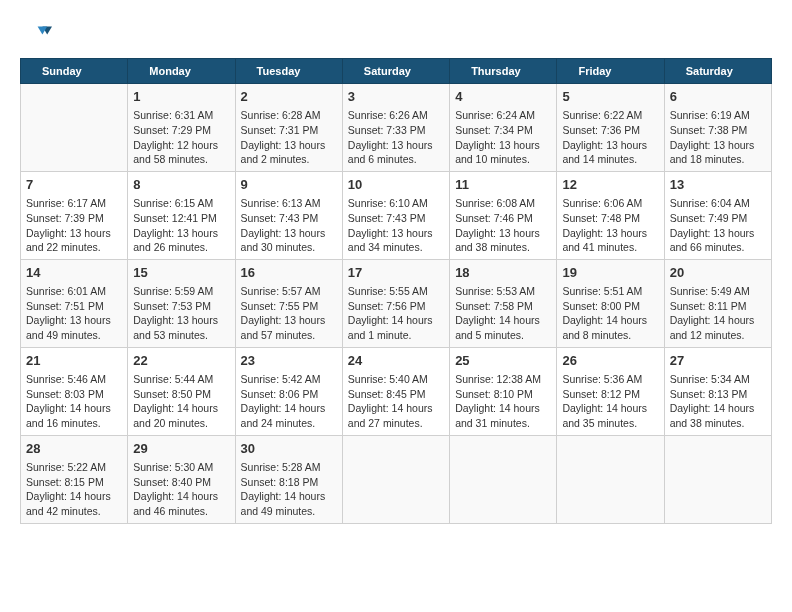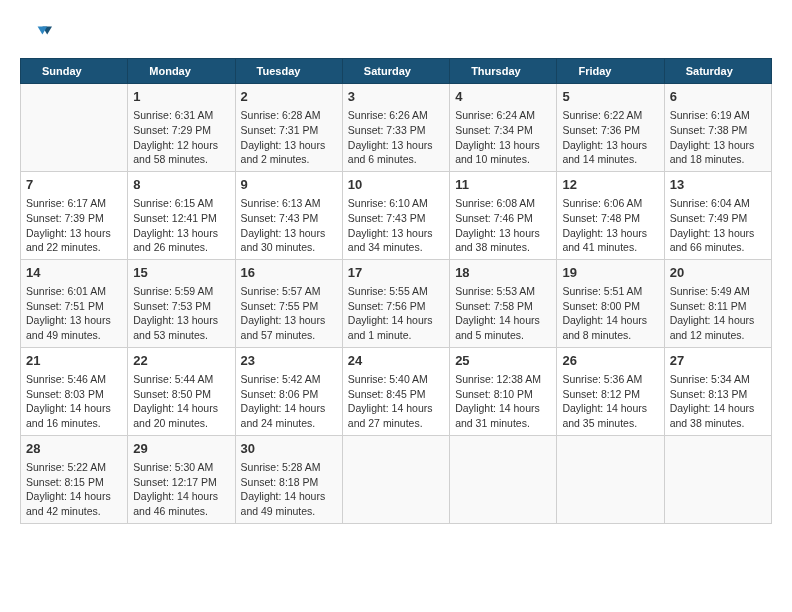--- a/index.html
+++ b/index.html
@@ -321,21 +321,21 @@
         <td>
           <span class="day-number">28</span>
           <div class="day-info">Sunrise: 5:22 AM</div>
           <div class="day-info">Sunset: 8:15 PM</div>
           <div class="day-info">Daylight: 14 hours</div>
           <div class="day-info">and 42 minutes.</div>
         </td>
         <td>
           <span class="day-number">29</span>
           <div class="day-info">Sunrise: 5:30 AM</div>
-          <div class="day-info">Sunset: 12:17 PM</div>
+          <div class="day-info">Sunset: 8:40 PM</div>
           <div class="day-info">Daylight: 14 hours</div>
           <div class="day-info">and 46 minutes.</div>
         </td>
         <td>
           <span class="day-number">30</span>
           <div class="day-info">Sunrise: 5:28 AM</div>
           <div class="day-info">Sunset: 8:18 PM</div>
           <div class="day-info">Daylight: 14 hours</div>
           <div class="day-info">and 49 minutes.</div>
         </td>

